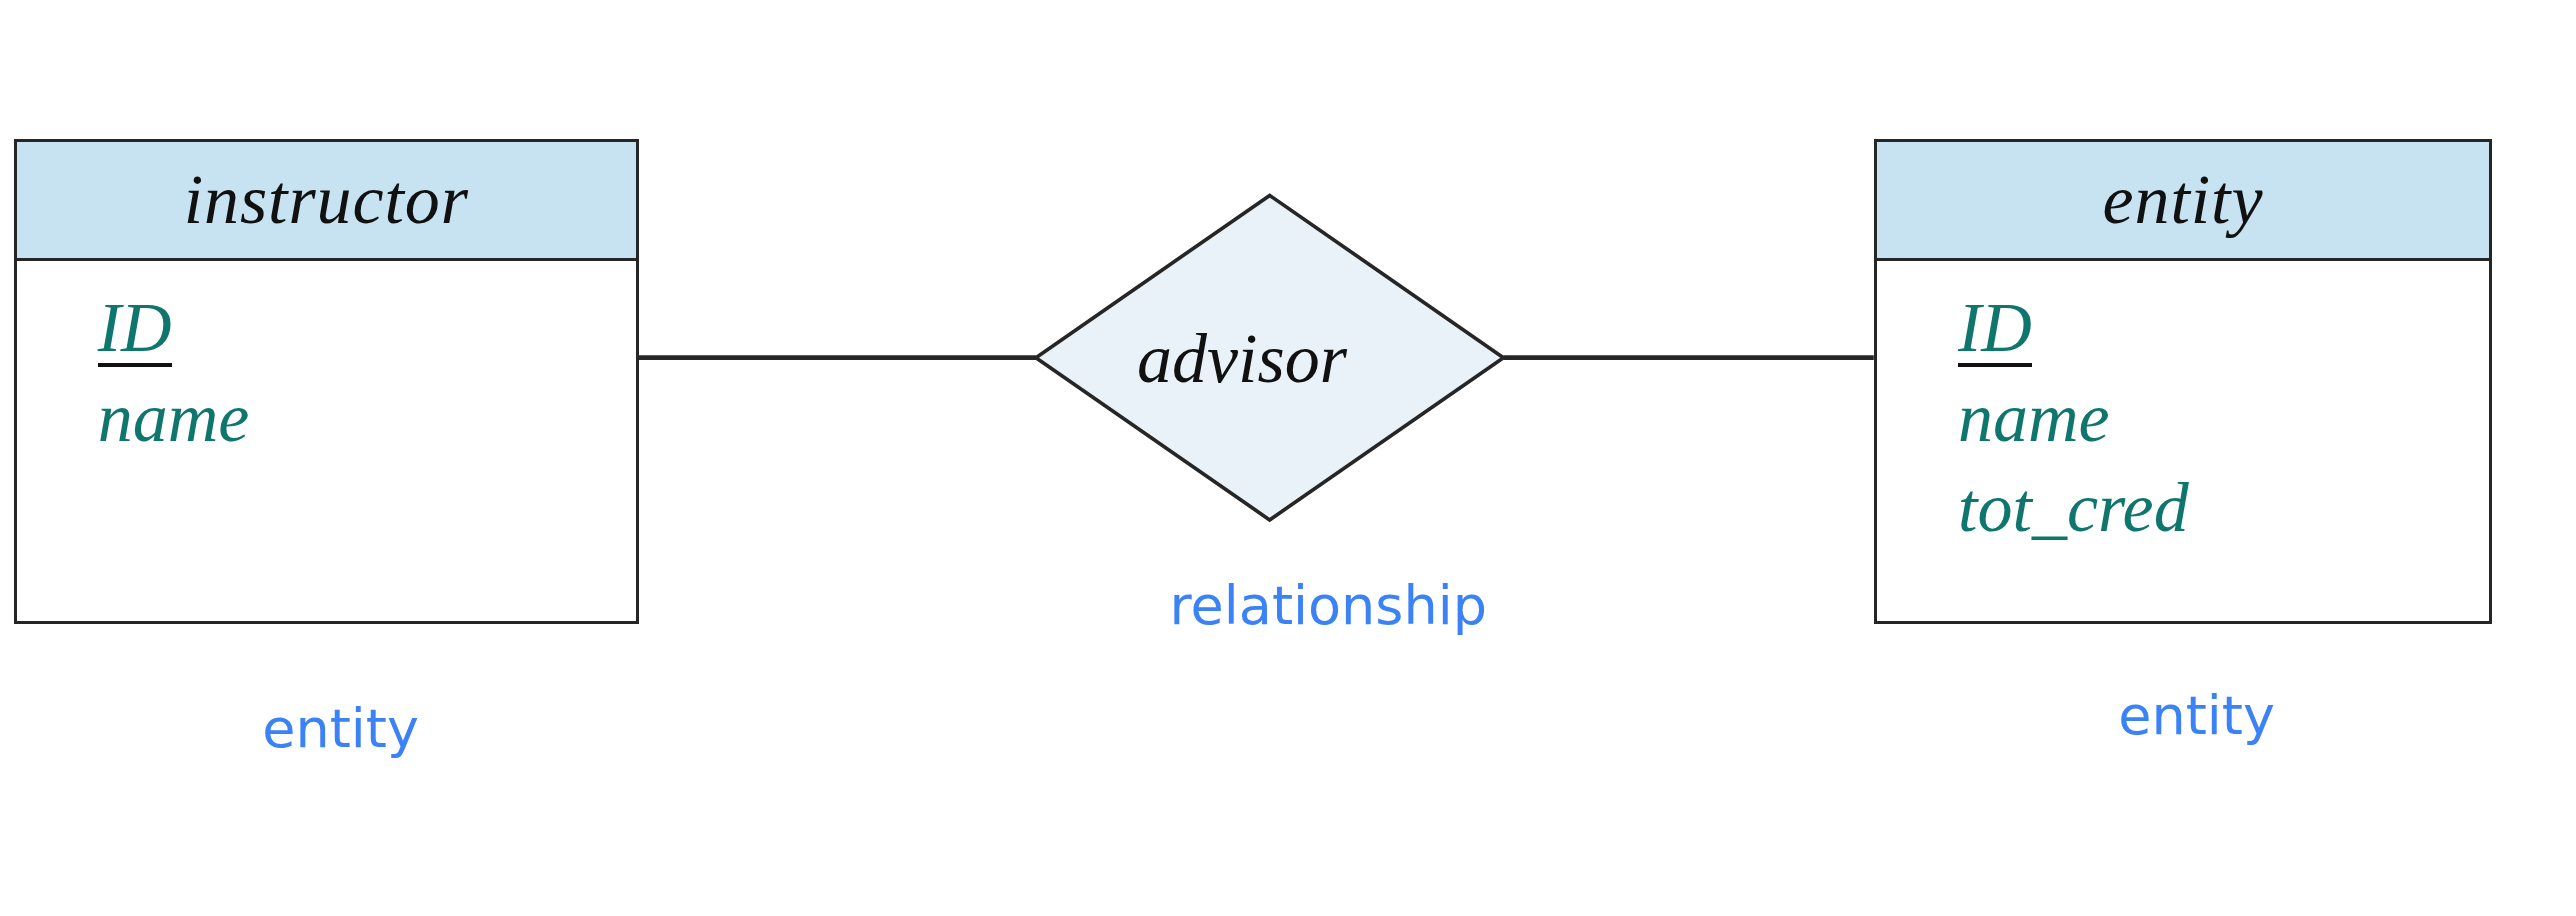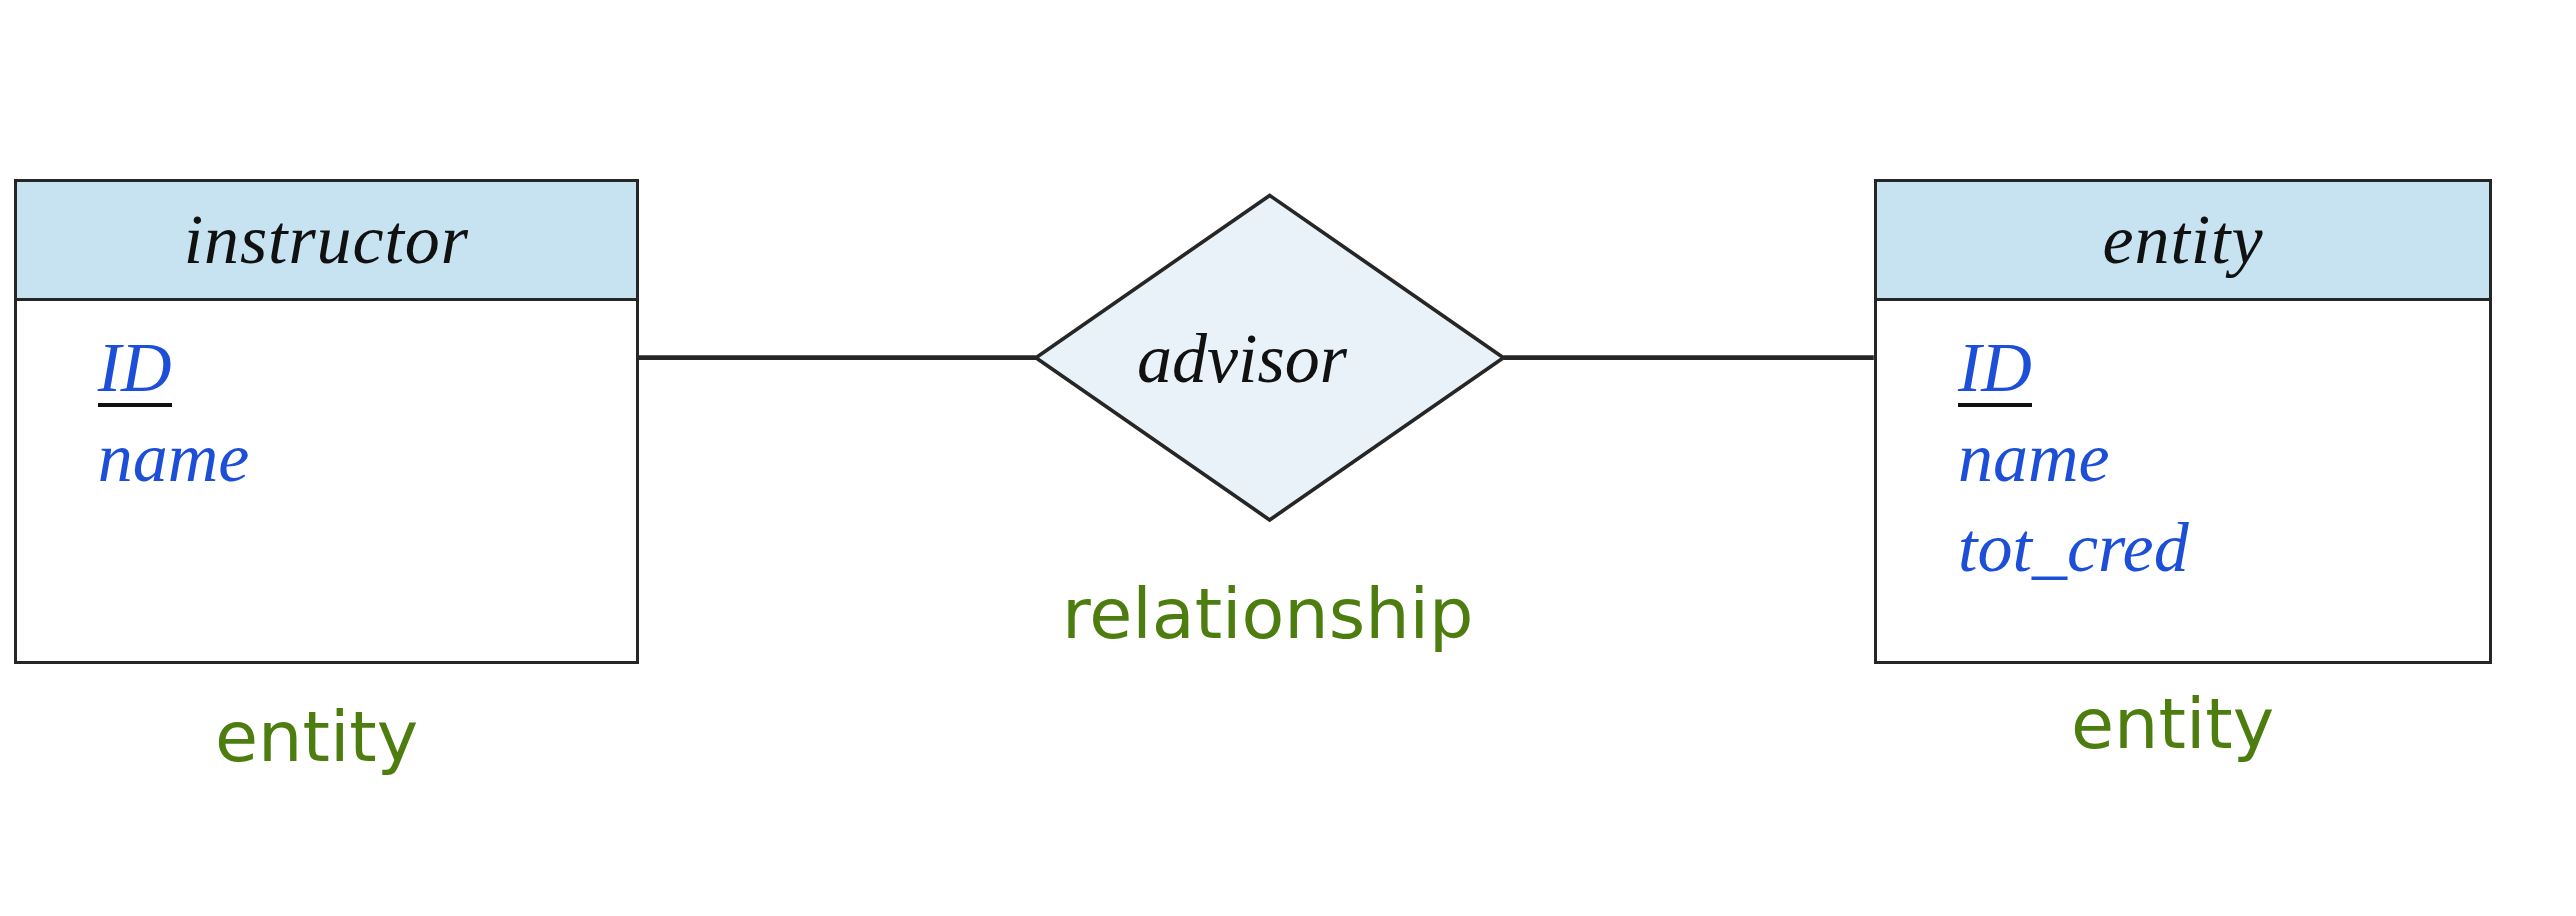--- a/index.html
+++ b/index.html
@@ -16,21 +16,20 @@
     font-family: "Liberation Serif", serif;
   }
   
   .entity-box {
     position: absolute;
     top: 139px;
     height: 485px;
     border: 3.7px solid #262626;
     background: #ffffff;
     box-sizing: border-box;
-    margin-top: 40px;
   }
   .entity-box.instructor { left: 13.8px;  width: 625px; }
   .entity-box.student    { left: 1874px; width: 618px; }
   .entity-header {
     height: 116px;
     background: #c7e3f1;
     border-bottom: 3.7px solid #262626;
     display: flex;
     align-items: center;
     justify-content: center;
@@ -41,21 +40,21 @@
     color: #111111;
     letter-spacing: 0.9px;
   }
   .entity-attrs {
     padding: 22px 0 0 81px;
   }
   .attr {
     font-style: italic;
     font-size: 70px;
     line-height: 90px;
-    color: #1d4ed8;
+    color: #0f766e;
     white-space: nowrap;
   }
   .attr .pk-underline {
     display: inline-block;
     line-height: 1.02;
     border-bottom: 4.6px solid #111111;
   }
   
   .connector-layer {
     position: absolute;
@@ -71,24 +70,24 @@
     width: 468px;
     text-align: center;
     font-style: italic;
     font-size: 70px;
     color: #111111;
   }
   
   .annotation {
     position: absolute;
     font-family: "DejaVu Sans", sans-serif;
-    font-size: 70px;
+    font-size: 54px;
     line-height: 1.1;
-    color: #4d7c0f;
-    text-align: left;
+    color: #3b82f6;
+    text-align: right;
     white-space: nowrap;
   }
   .annotation.relationship-label { left: 1062px; top: 576px; width: 425px; }
   .annotation.entity-label-left  { left: 215px;  top: 699px; width: 204px; }
   .annotation.entity-label-right { left: 2071px; top: 686px; width: 204px; }
 </style>
 </head>
 <body>
 
 <div class="canvas">

